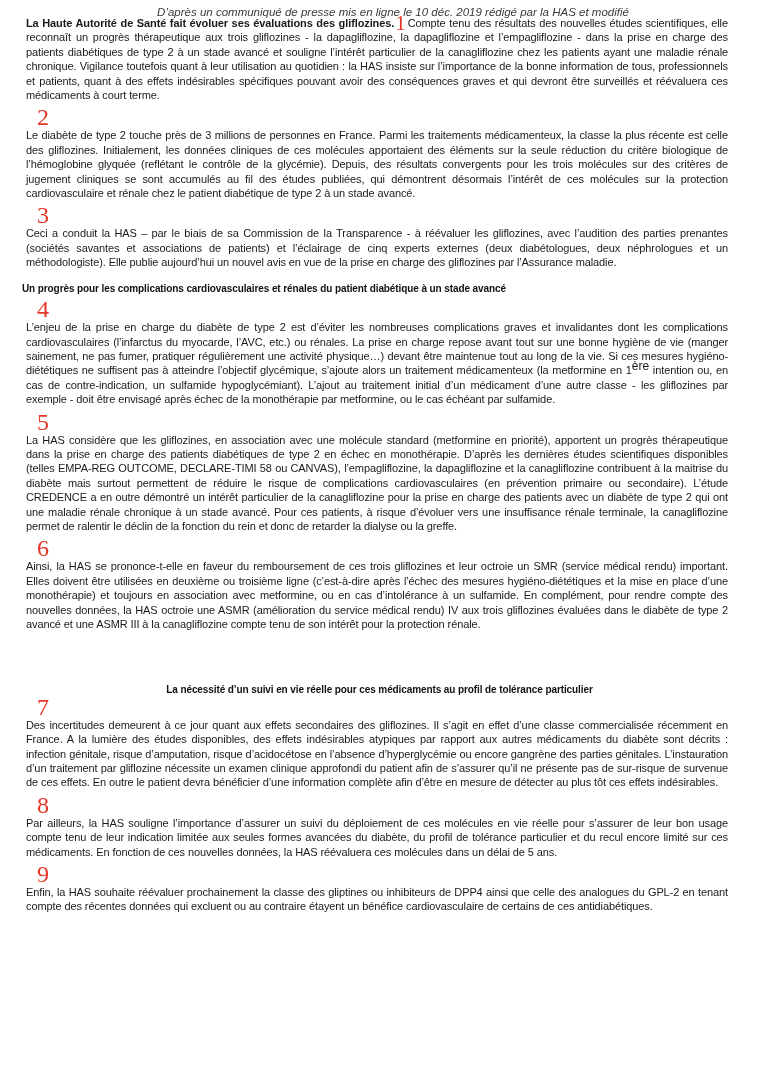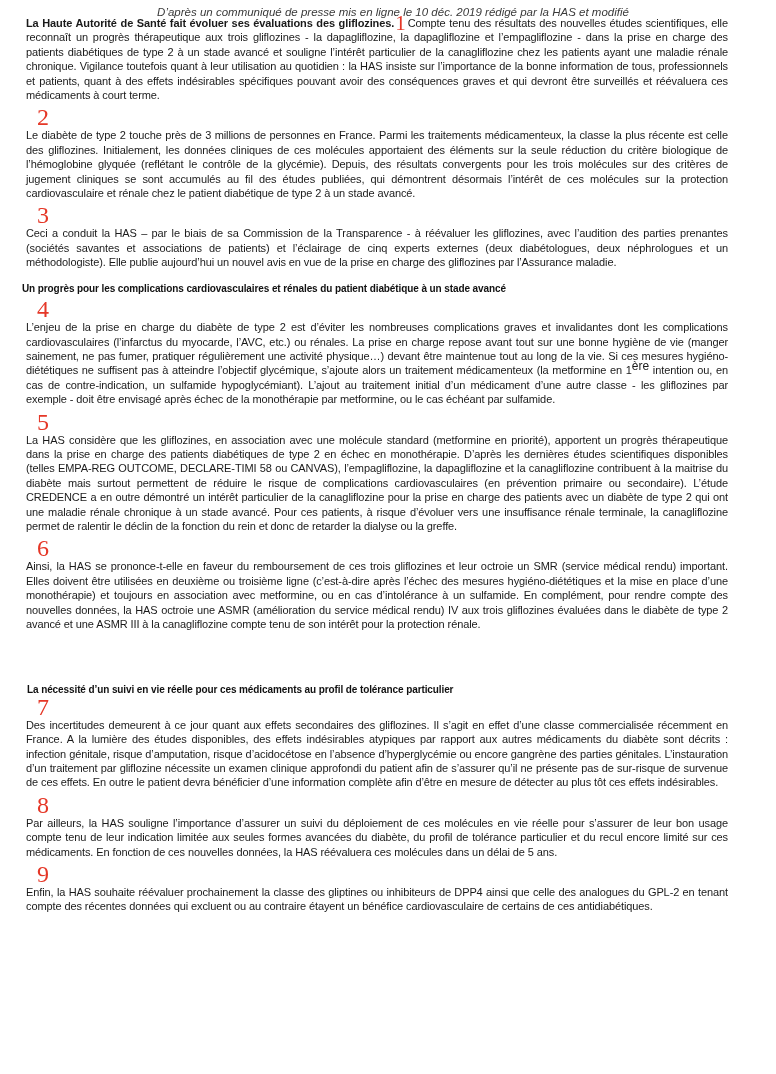--- a/index.html
+++ b/index.html
@@ -69,20 +69,21 @@
     font-weight: bold;
     letter-spacing: -0.1px;
     color: #111111;
   }
   .heading.h-progress {
     margin-top: 12px;
   }
   .heading.h-monitoring {
     margin-top: 52px;
     padding-left: 5px;
+    text-align: center;
   }
   sup.sup {
     font-size: 12px;
     line-height: 0;
     vertical-align: 4px;
     letter-spacing: 0;
   }
 </style>
 </head>
 <body>

